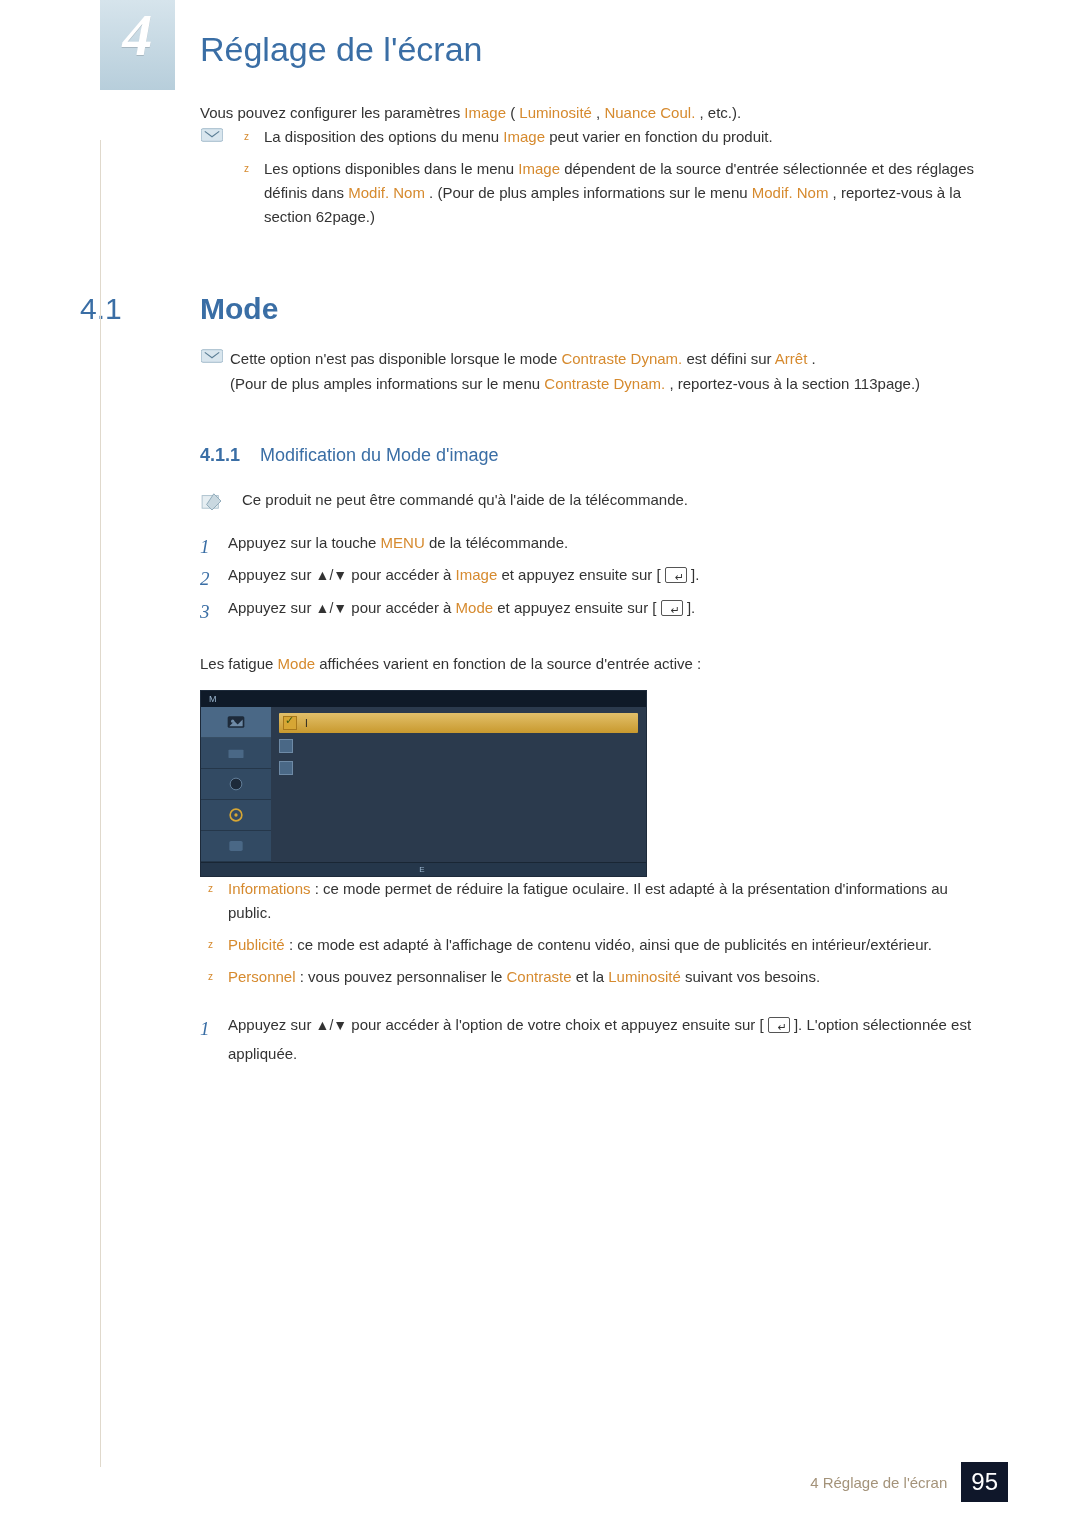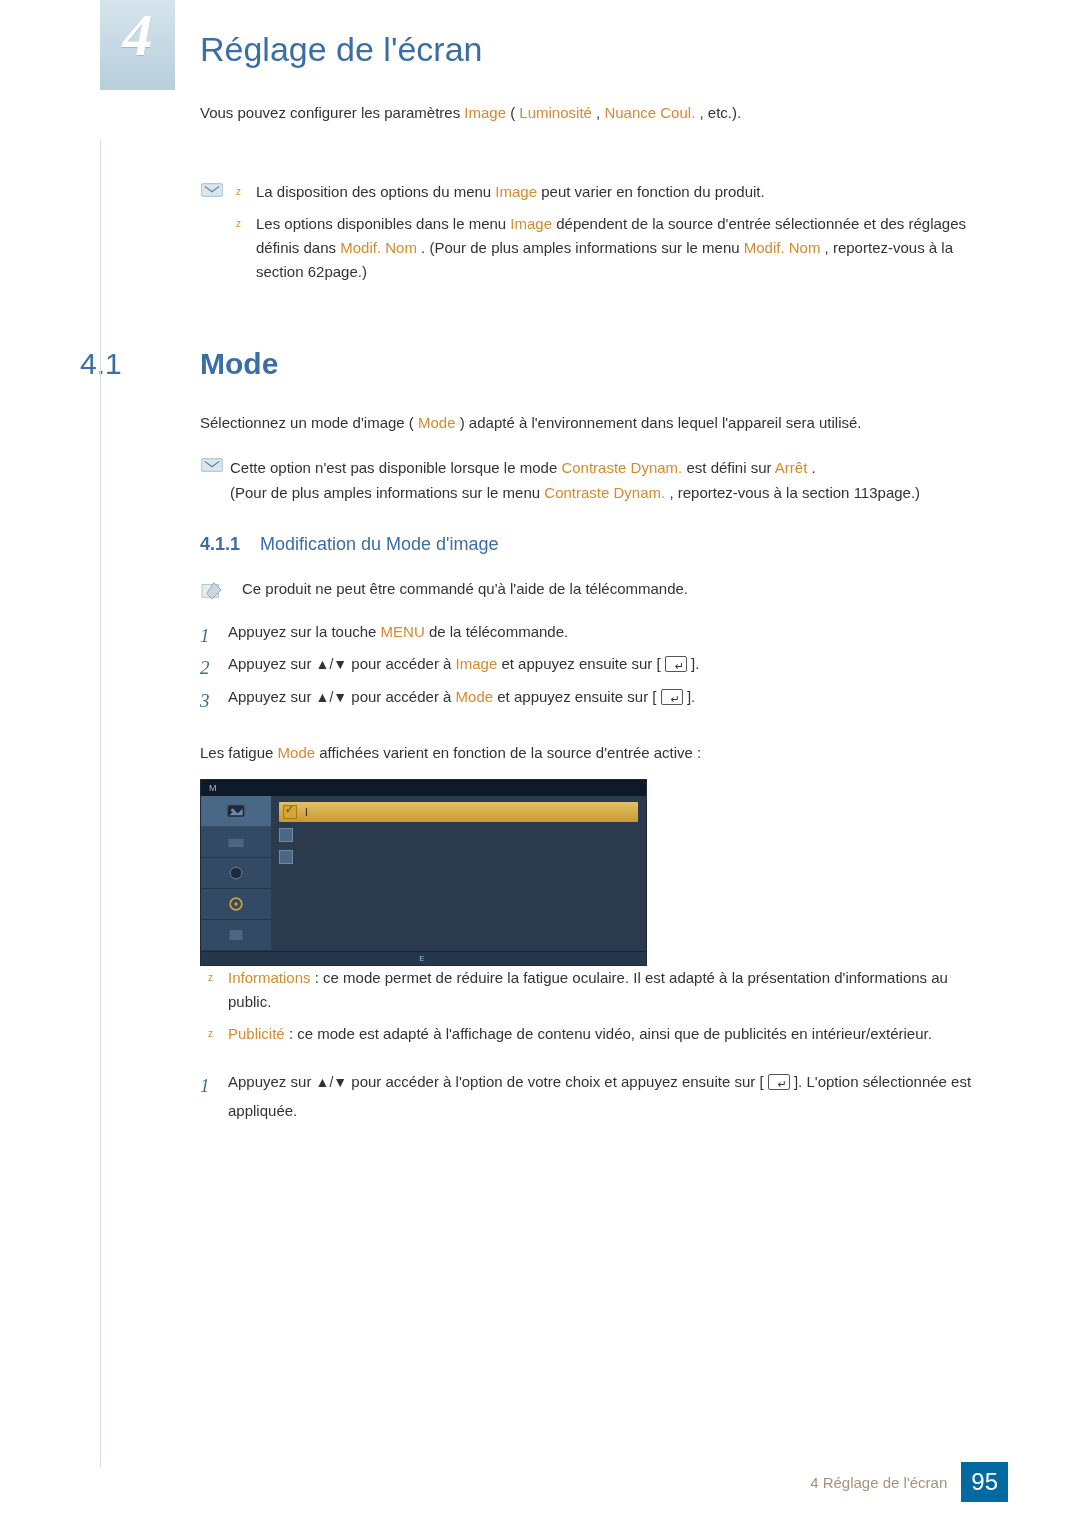--- a/index.html
+++ b/index.html
@@ -46,22 +46,21 @@
     margin-left: 200px;
     margin-right: 100px;
   }
   .intro {
     margin-top: 12px;
     line-height: 1.5;
   }
   .highlight-orange { color: #d68a2e; }
   .note-block {
     display: flex;
-    margin-top: 55px;
-    gap: 4px;
+    gap: 12px;
   }
   .note-icon, .edit-icon {
     width: 24px;
     height: 20px;
     flex-shrink: 0;
     display: inline-flex;
     align-items: center;
     justify-content: center;
   }
   .note-icon svg, .edit-icon svg { width: 22px; height: 18px; }
@@ -107,21 +106,21 @@
   }
   .subnote {
     display: flex;
     gap: 6px;
     margin-top: 20px;
   }
   .subnote .text { line-height: 1.7; }
   .subsection-row {
     display: flex;
     align-items: center;
-    margin-top: 28px;
+    margin-top: 48px;
   }
   .sub-num {
     width: 60px;
     font-size: 18px;
     color: #3a6ea5;
     font-weight: bold;
   }
   .sub-title {
     font-size: 18px;
     color: #3a6ea5;
@@ -269,21 +268,21 @@
     right: 72px;
     display: flex;
     align-items: center;
     gap: 14px;
   }
   .footer-text {
     color: #a4937a;
     font-size: 15px;
   }
   .footer-page {
-    background: #0369a1;
+    background: #0f172a;
     color: #fff;
     font-size: 24px;
     padding: 6px 10px;
   }
   .left-rule {
     position: absolute;
     left: 100px;
     top: 140px;
     bottom: 60px;
     width: 1px;
@@ -339,25 +338,20 @@
       </ul>
     </div>
   </div>
 
   <div class="section-row">
     <div class="section-num">4.1</div>
     <div class="section-title">Mode</div>
   </div>
 
   <div class="content">
-    <div class="body-text">
-      <span>Sélectionnez un mode d'image (</span>
-      <span class="highlight-orange">Mode</span>
-      <span>) adapté à l'environnement dans lequel l'appareil sera utilisé.</span>
-    </div>
 
     <div class="subnote">
       <span class="note-icon">
         <svg viewBox="0 0 24 20">
             <rect x="0" y="3" width="24" height="14" rx="2" fill="#d9e6ee" stroke="#9ab4c6"></rect>
             <path d="M4 6 L12 12 L20 6" fill="none" stroke="#5b7e95" stroke-width="1.3"></path>
           </svg>
       </span>
       <div class="text">
         <div>
@@ -487,20 +481,28 @@
 
     <ul class="z-list mode-desc">
       <li>
         <span class="highlight-orange">Informations</span>
         <span> : ce mode permet de réduire la fatigue oculaire. Il est adapté à la présentation d'informations au public.</span>
       </li>
       <li>
         <span class="highlight-orange">Publicité</span>
         <span> : ce mode est adapté à l'affichage de contenu vidéo, ainsi que de publicités en intérieur/extérieur.</span>
       </li>
+      <li>
+        <span class="highlight-orange">Personnel</span>
+        <span> : vous pouvez personnaliser le </span>
+        <span class="highlight-orange">Contraste</span>
+        <span> et la </span>
+        <span class="highlight-orange">Luminosité</span>
+        <span> suivant vos besoins.</span>
+      </li>
     </ul>
 
     <ol class="steps single">
       <li>
         <span class="step-num">1</span>
         <span>Appuyez sur </span>
         <span class="arrow-glyph">▲/▼</span>
         <span> pour accéder à l'option de votre choix et appuyez ensuite sur [</span>
         <span class="enter-icon"></span>
         <span>]. L'option sélectionnée est appliquée.</span>

